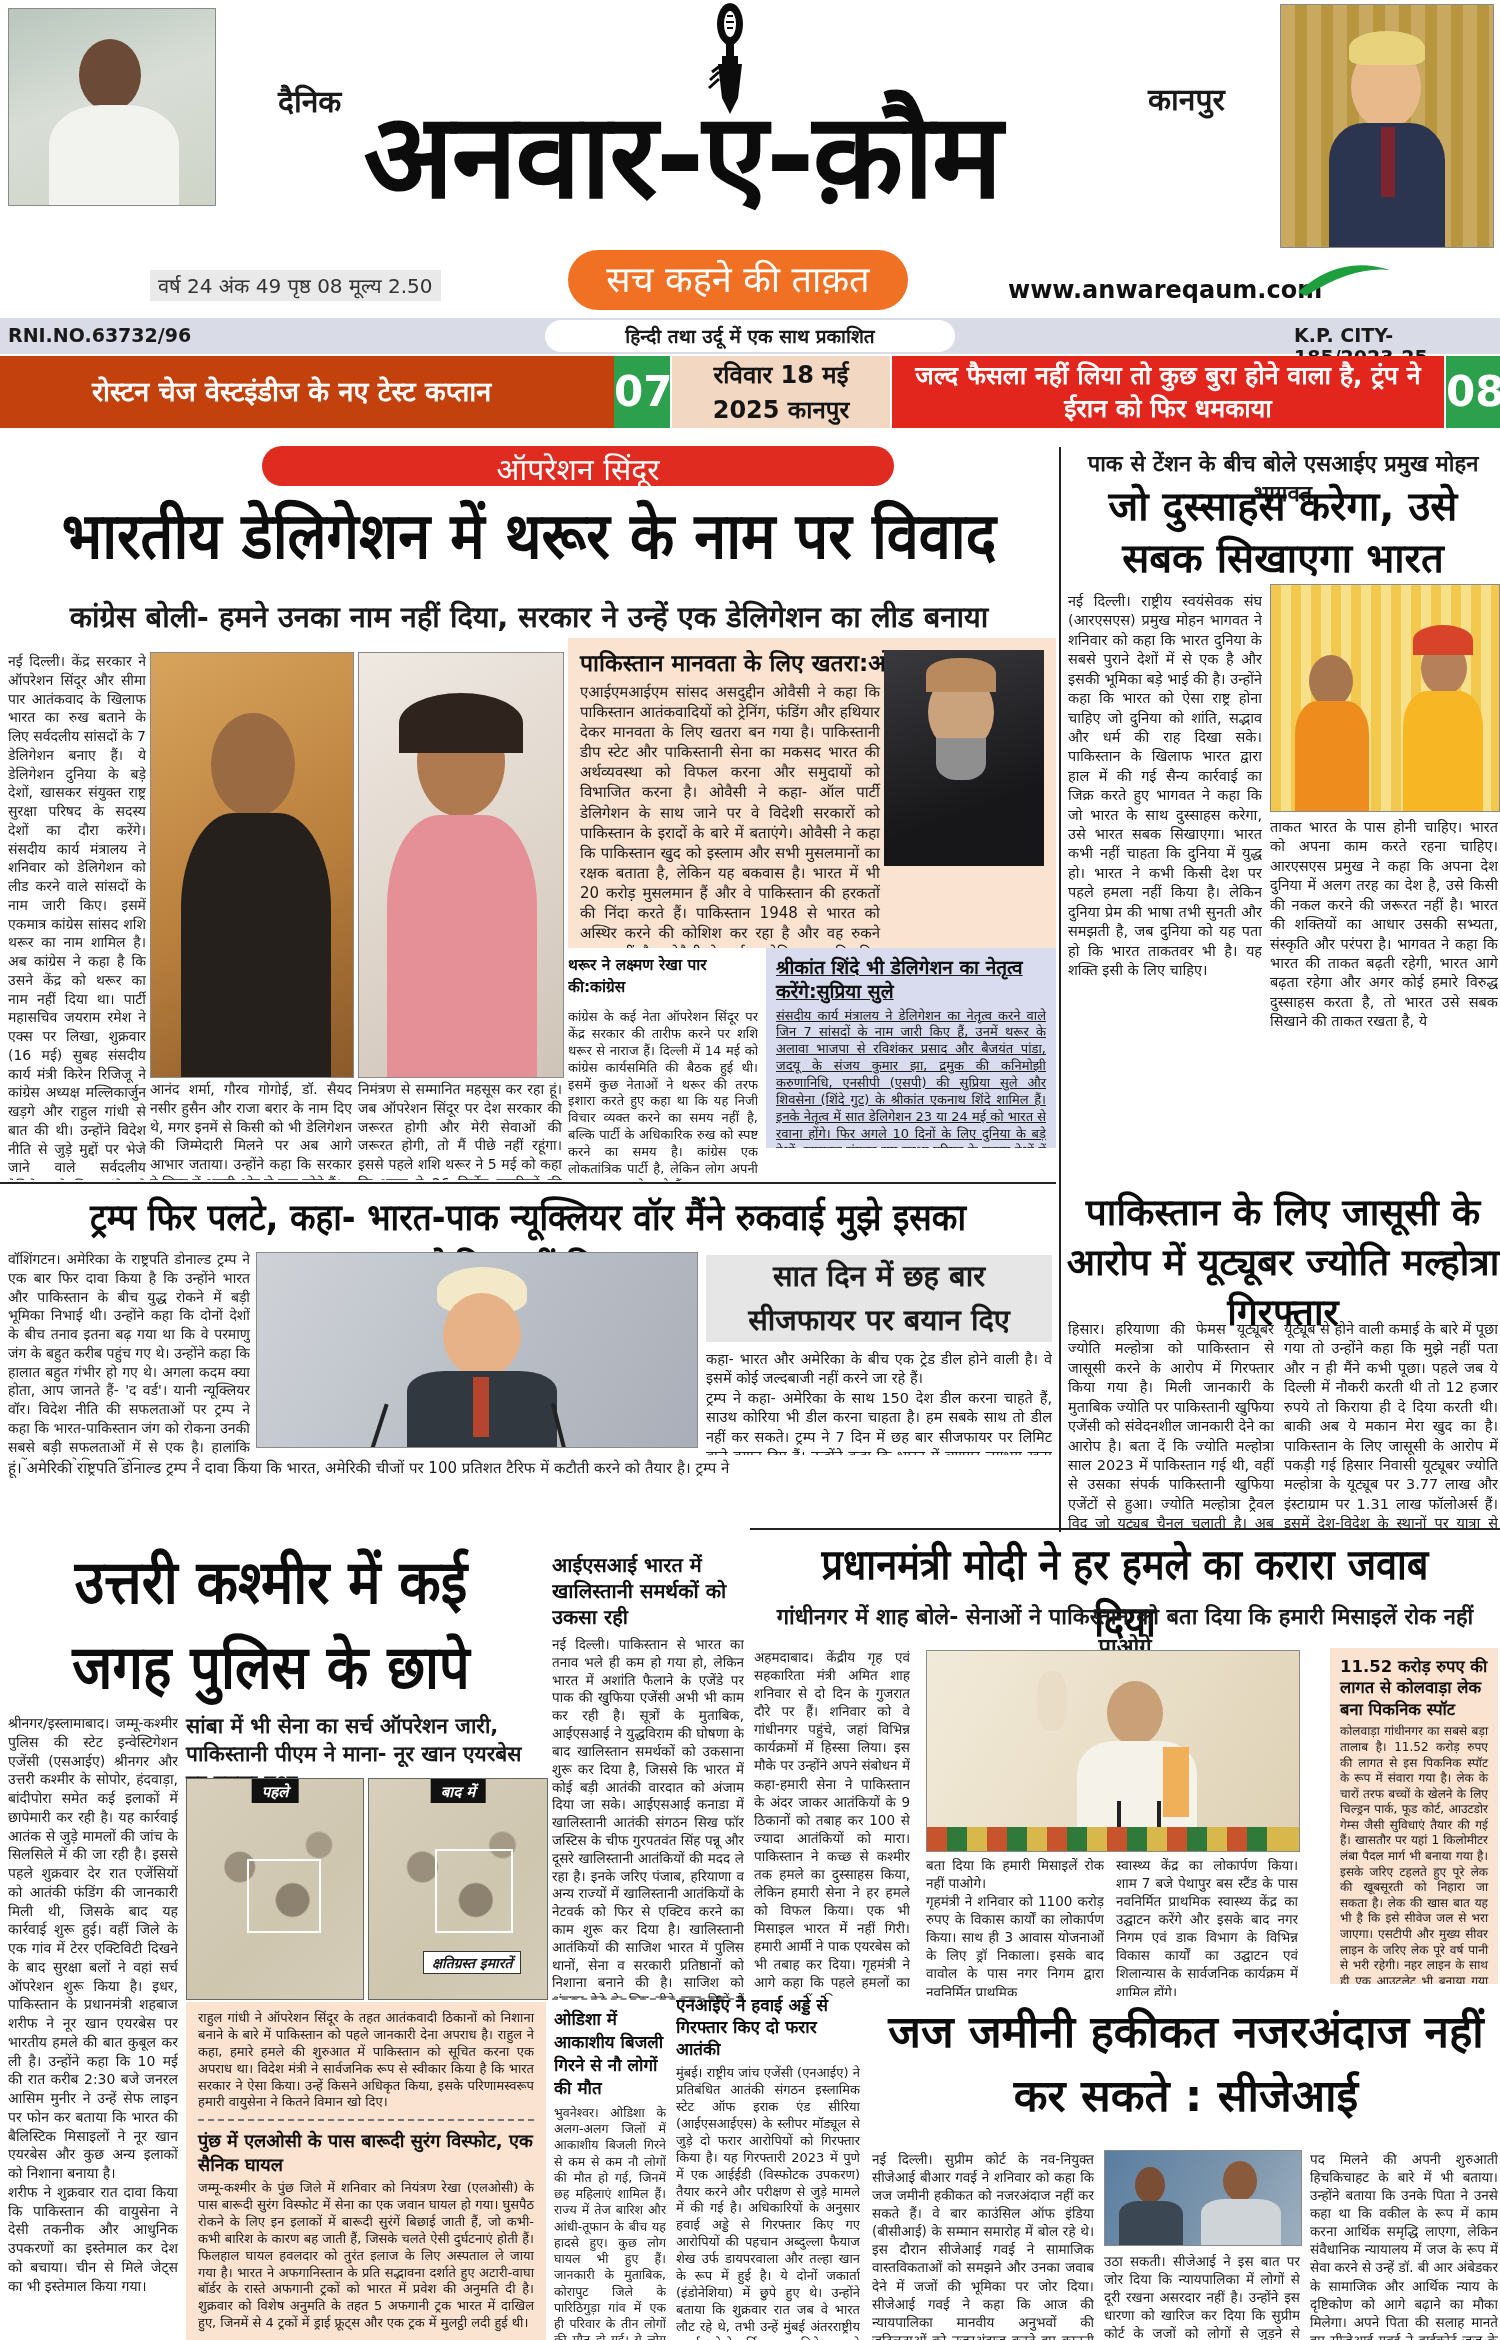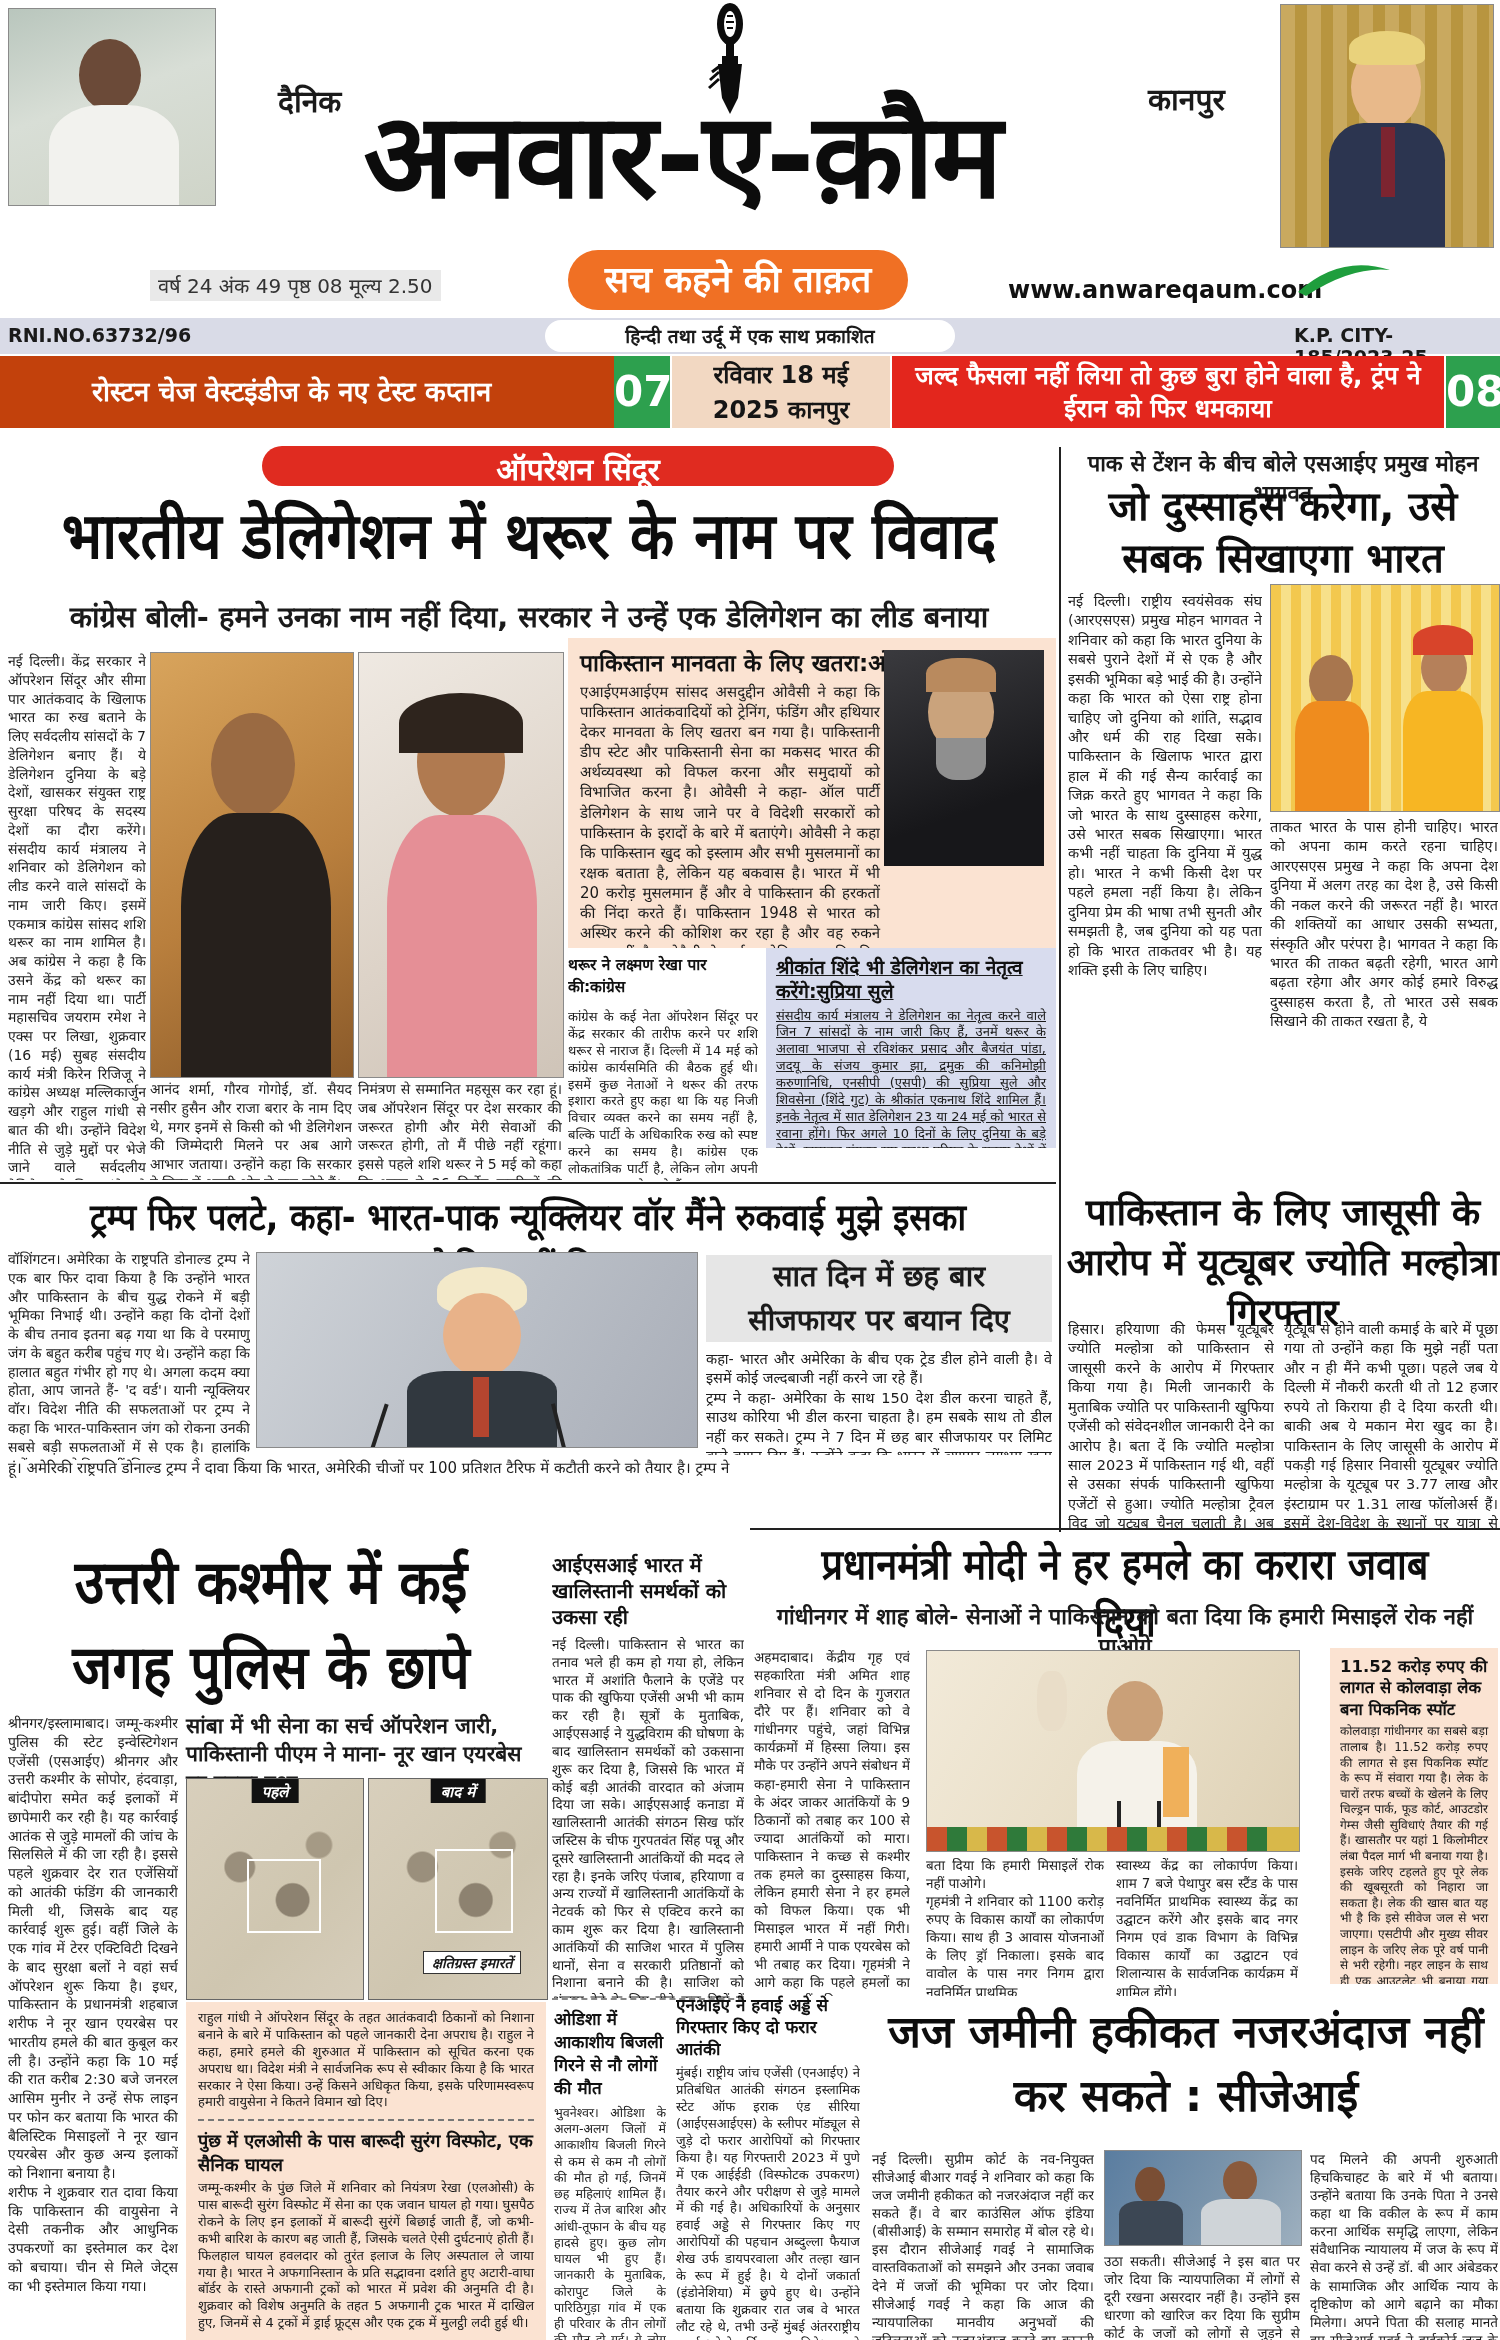--- a/index.html
+++ b/index.html
@@ -12,21 +12,21 @@
   .just{text-align:justify;text-justify:inter-word;}
   .clip{overflow:hidden;}
   .ctr{text-align:center;}
   .body-txt{font-size:14.5px;line-height:1.34;color:#1c1c1c;}
   .pre{white-space:pre-line;}
   .boxtitle{font-weight:bold;color:#111;}
   .rule{background:#222;}
   .dashed{border-top:2px dashed #777;}
   
   .masthead-title{font-weight:800;color:#0c0c0c;letter-spacing:-2px;}
-  .pill{border-radius:30px;color:#fff;font-weight:bold;text-align:center;}
+  .pill{border-radius:30px;color:#fff;font-weight:normal;text-align:center;}
   
   .cond{transform:scaleX(0.9);transform-origin:center top;}
   .headline{font-weight:800;color:#0d0d0d;}
   .peach{background:#fbe3d2;}
   .lav{background:#d8dcee;}
   .sat{position:relative;background:
        radial-gradient(circle at 30% 40%, #9a8f7c 0 8%, transparent 9%),
        radial-gradient(circle at 60% 55%, #8d8270 0 10%, transparent 11%),
        radial-gradient(circle at 75% 30%, #a59a85 0 6%, transparent 7%),
        linear-gradient(135deg,#d8cfbc,#cfc6b0 60%,#d6cdba);

